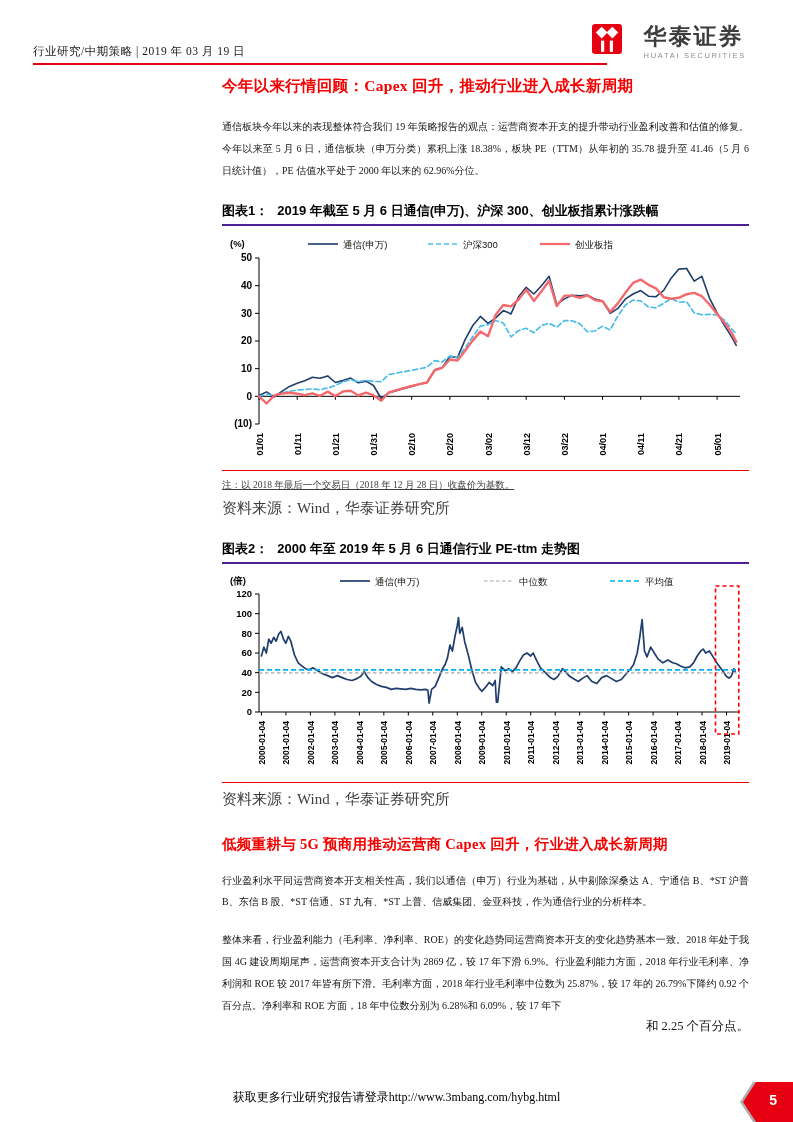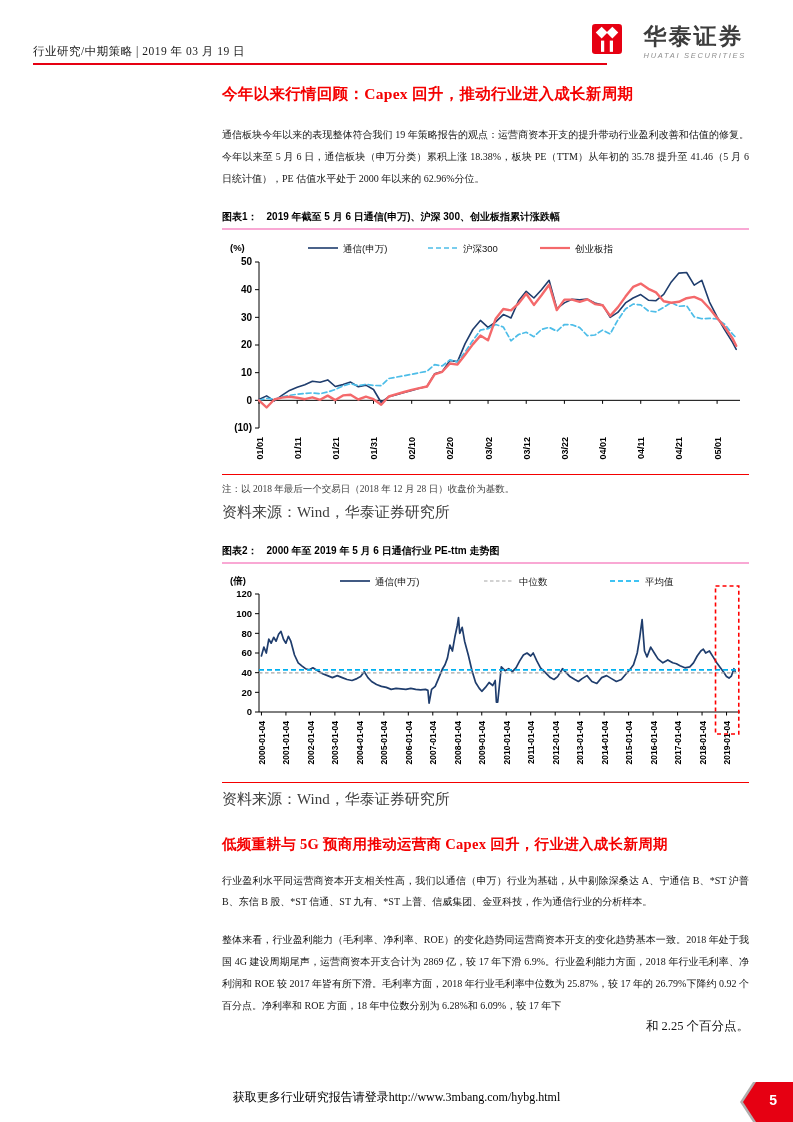--- a/index.html
+++ b/index.html
@@ -4,35 +4,35 @@
 <style>
   html,body{margin:0;padding:0;background:#fff;}
   body{width:793px;height:1122px;position:relative;font-family:"Liberation Serif",serif;color:#141414;}
   .page{position:absolute;inset:0;background:#fff;overflow:hidden;}
   
   .hmeta{position:absolute;left:33px;top:44px;font-size:11.5px;color:#1a1a1a;letter-spacing:.5px;}
   .hrule{position:absolute;left:33px;top:63px;width:574px;height:2px;background:#e60012;}
   .brand{position:absolute;right:47px;top:24px;display:flex;align-items:flex-start;gap:22px;}
   .brand-text{display:flex;flex-direction:column;}
   .brand-cn{font-size:23px;font-weight:700;color:#3d3d3d;font-family:"Liberation Sans",sans-serif;letter-spacing:2px;line-height:1.1;}
-  .brand-en{font-size:7.5px;color:#8e8e8e;letter-spacing:1.7px;margin-top:2px;font-family:"Liberation Sans",sans-serif;font-style:italic;}
-  
-  main{position:absolute;left:222px;top:84px;width:527px;}
+  .brand-en{font-size:7.5px;color:#8e8e8e;letter-spacing:1.7px;margin-top:2px;font-family:"Liberation Sans",sans-serif;}
+  
+  main{position:absolute;left:222px;top:76px;width:527px;}
   h1.title{font-size:15.5px;color:#f40000;font-weight:700;margin:0 0 20px 0;letter-spacing:.3px;line-height:1.3;}
   h2.sub{font-size:14.5px;color:#f40000;font-weight:700;margin:26px 0 16px 0;letter-spacing:.3px;}
   p.body{font-size:10px;line-height:21.8px;text-align:justify;margin:0 0 16px 0;}
   .center-line{font-size:12.5px;line-height:21.8px;text-align:right;}
   
   .fig{margin-top:20px;}
-  .fig-cap{font-size:10px;font-weight:700;color:#000;padding-bottom:4px;border-bottom:2px solid #f9a8d4;font-family:"Liberation Sans",sans-serif;}
+  .fig-cap{font-size:13px;font-weight:700;color:#000;padding-bottom:4px;border-bottom:2px solid #4c1d95;font-family:"Liberation Sans",sans-serif;}
   .fig-cap .lbl{margin-right:9px;}
   .chartbox{border-bottom:1.5px solid #f40000;padding:6px 0 2px 0;}
   .chartbox svg{display:block;}
   svg text{font-family:"Liberation Sans",sans-serif;}
-  .fig-note{font-size:9.5px;color:#3d3d3d;margin-top:8px;}
+  .fig-note{font-size:9.5px;color:#3d3d3d;margin-top:8px;text-decoration:underline;}
   .fig-source{font-size:15px;color:#3d3d3d;margin-top:7px;}
   
   .footer-text{position:absolute;left:0;right:0;bottom:16px;text-align:center;font-size:12px;color:#000;}
   .badge{position:absolute;right:0;bottom:0;width:50px;height:40px;}
   .badge-back{position:absolute;left:-3px;top:0;width:100%;height:100%;background:#b0aeae;
     clip-path:polygon(0 50%,26% 0,100% 0,100% 100%,26% 100%);}
   .badge-shape{position:absolute;left:0;top:0;width:100%;height:100%;background:#e60012;
     clip-path:polygon(0 50%,26% 0,100% 0,100% 100%,26% 100%);}
   .badge-num{position:absolute;right:16px;top:10px;color:#fff;font-size:14px;font-weight:700;font-family:"Liberation Sans",sans-serif;}
 </style>

